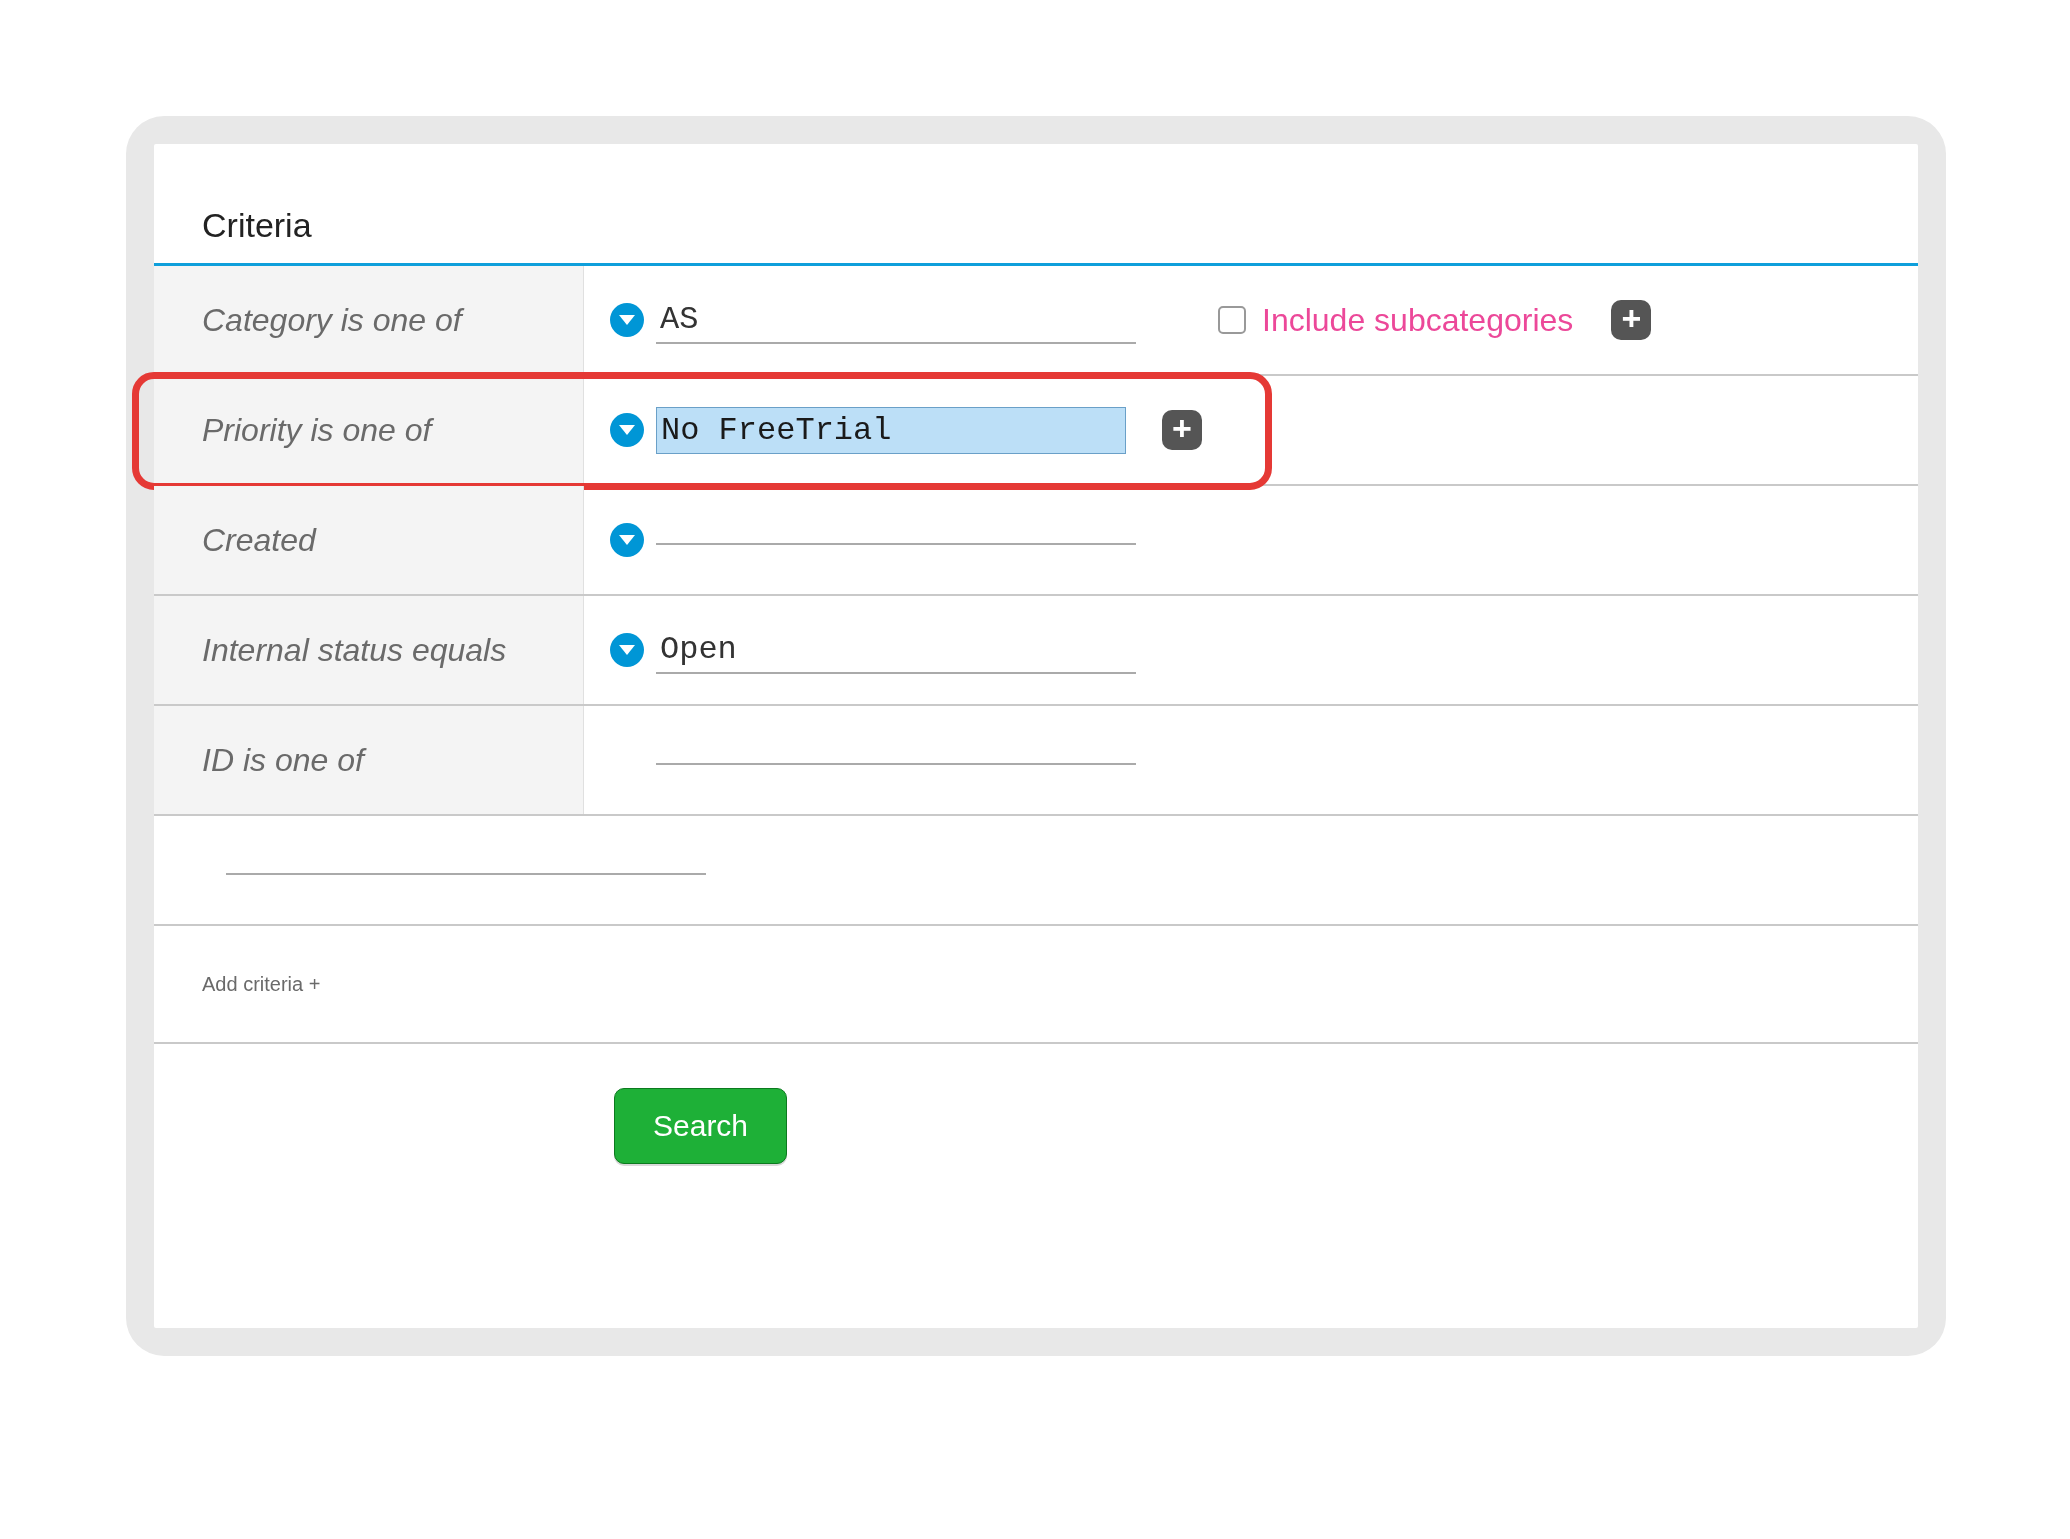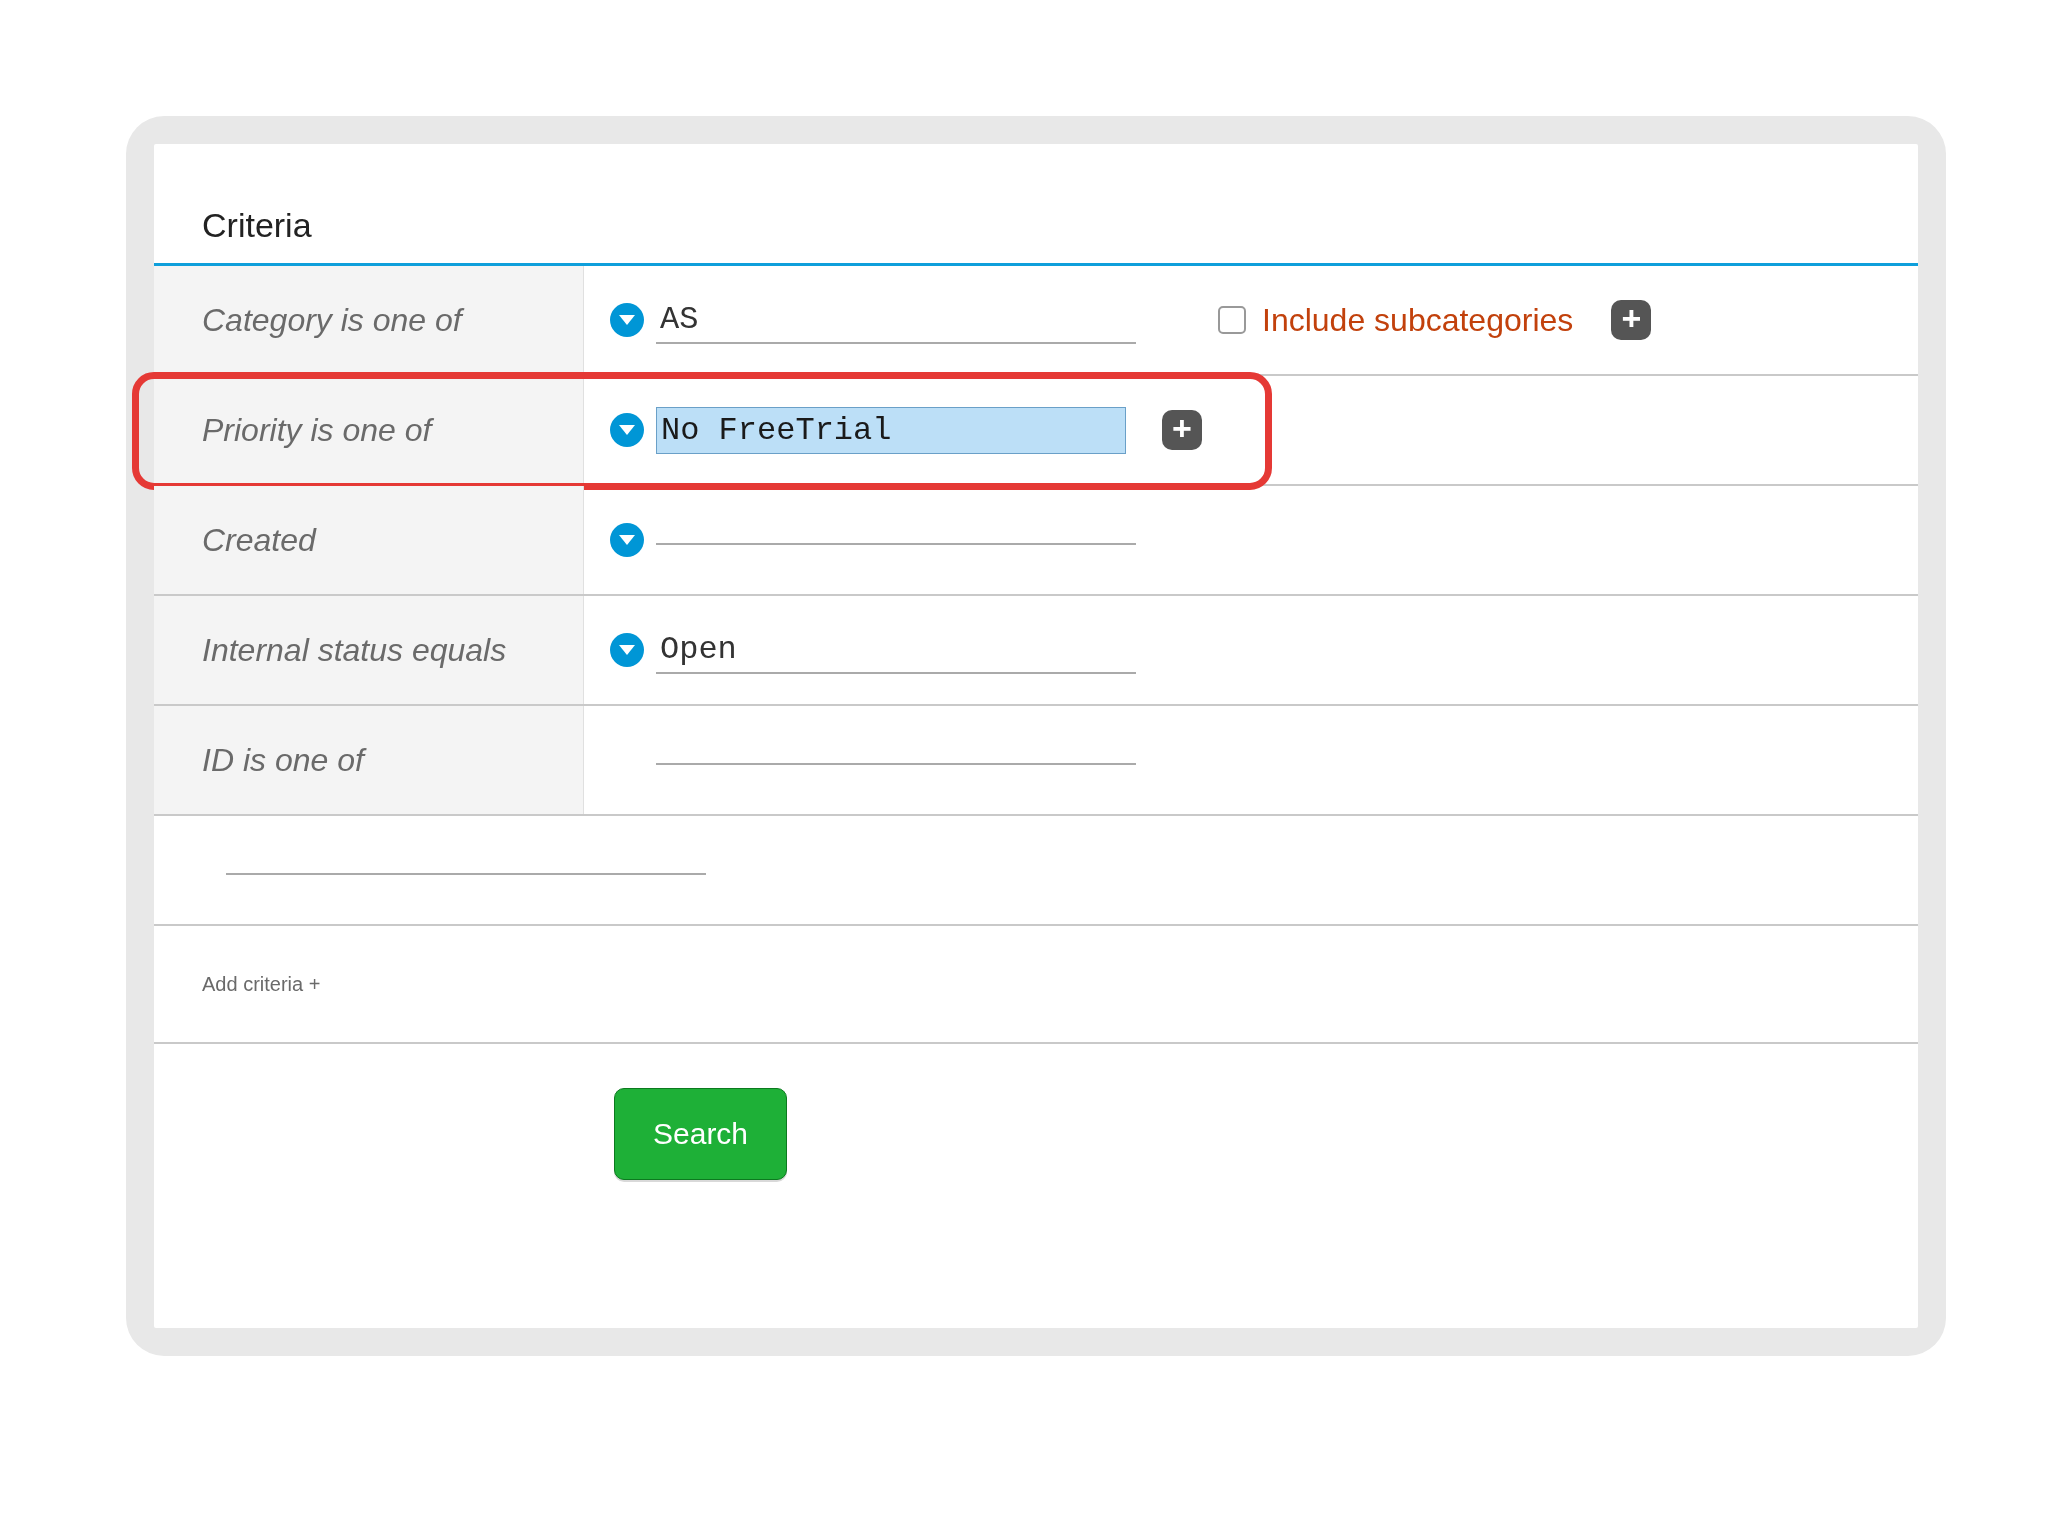--- a/index.html
+++ b/index.html
@@ -123,21 +123,21 @@
     }
     .checkbox-box {
       width: 28px;
       height: 28px;
       border: 2px solid #999;
       border-radius: 5px;
       background: #fff;
     }
     .checkbox-label {
       font-size: 32px;
-      color: #c2410c;
+      color: #ec4899;
     }
     .plus-right {
       margin-left: 26px;
     }
     .callout-box {
       position: absolute;
       left: -22px;
       top: -4px;
       width: 1140px;
       height: 118px;
@@ -154,21 +154,21 @@
       font-size: 20px;
       color: #6a6a6a;
     }
     .actions-row {
       padding: 44px 0 0 460px;
     }
     .search-btn {
       background: #1eb037;
       color: #fff;
       font-size: 30px;
-      padding: 28px 38px;
+      padding: 20px 38px;
       border: 1px solid #0c7a1f;
       border-radius: 10px;
       cursor: pointer;
       box-shadow: 0 2px 0 rgba(0,0,0,0.15);
     }
   </style>
 </head>
 <body>
 
 <div class="outer-frame">

